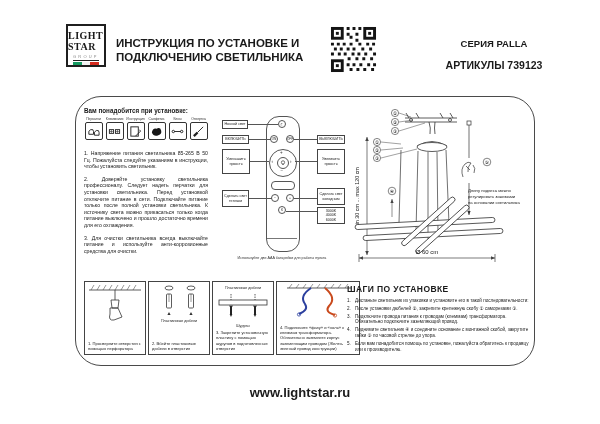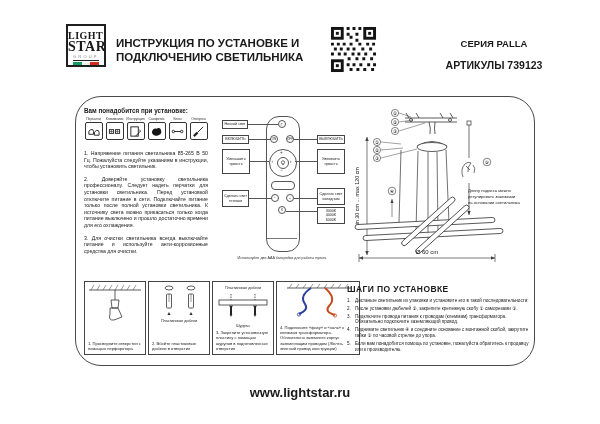--- a/index.html
+++ b/index.html
@@ -1,21 +1,21 @@
 <!DOCTYPE html>
 <html><head>
 <meta charset="utf-8">
 <style>
   html,body{margin:0;padding:0;}
   body{width:600px;height:424px;background:#fff;font-family:"Liberation Sans",sans-serif;color:#1a1a1a;position:relative;overflow:hidden;}
   .abs{position:absolute;}
   
   .logo{left:66px;top:24px;width:40px;height:43px;border:2px solid #1f1f1f;text-align:left;box-sizing:border-box;padding-top:5px;background:#fff;}
   .logo .l1{font-family:"Liberation Serif",serif;font-weight:bold;font-size:10px;line-height:10px;letter-spacing:.5px;}
-  .logo .l2{font-family:"Liberation Serif",serif;font-weight:bold;font-size:14px;line-height:11px;letter-spacing:.5px;}
+  .logo .l2{font-family:"Liberation Serif",serif;font-weight:bold;font-size:10px;line-height:11px;letter-spacing:.5px;}
   .logo .l3{font-size:4px;letter-spacing:2.2px;color:#8a8a8a;margin-top:2px;border-bottom:1px solid #222;padding-bottom:1px;width:26px;margin-left:auto;margin-right:auto;}
   .flag{width:26px;height:3px;margin:1px auto 0;display:flex;}
   .flag i{flex:1;}
   .f-green{background:#169b62;}.f-white{background:#f2f2f2;}.f-red{background:#d52b1e;}
   .doc-title{left:116px;top:36px;font-size:11.5px;font-weight:bold;line-height:14px;}
   .qr{left:330px;top:26px;width:47px;height:47px;background:#fff;}
   .series{left:405px;top:38px;width:178px;text-align:center;font-weight:bold;}
   .series .s1{font-size:9.5px;margin-bottom:10px;}
   .series .s2{font-size:10.5px;text-align:center;}
   

